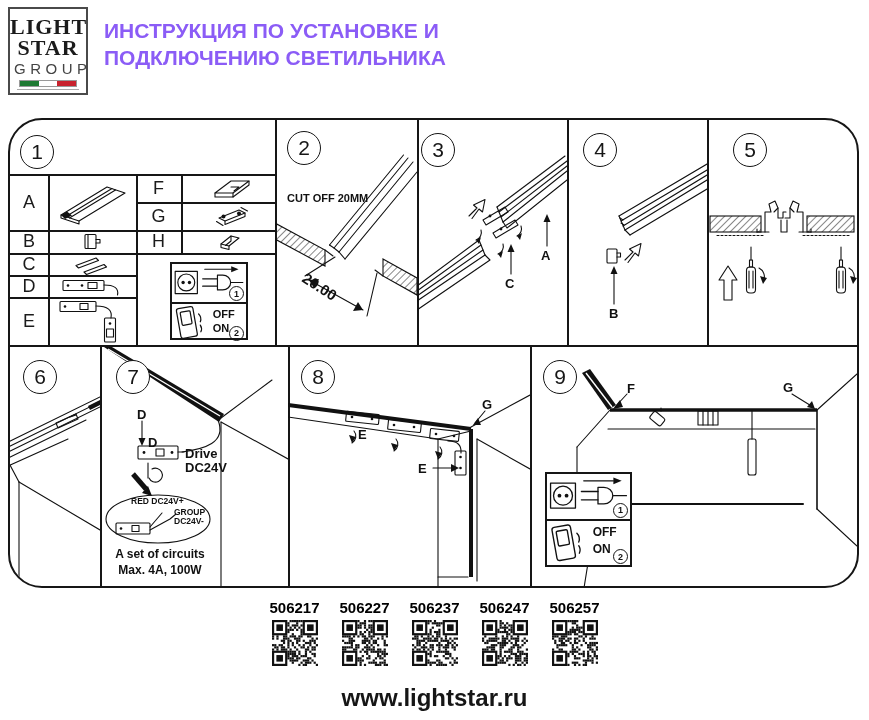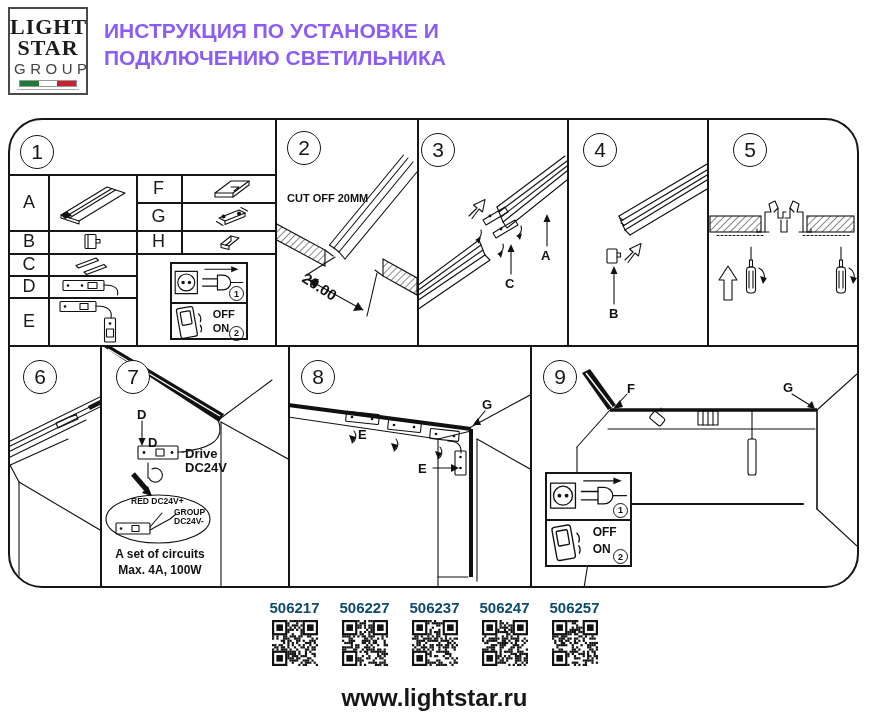--- a/index.html
+++ b/index.html
@@ -41,21 +41,21 @@
             flex-direction:column;z-index:4;}
   .ctrl-cell{position:relative;flex:1;}
   .ctrl-cell.first{border-bottom:2px solid #161616;}
   .circ-num{position:absolute;right:2px;bottom:1px;width:13px;height:13px;border:1.2px solid #161616;
             border-radius:50%;display:flex;align-items:center;justify-content:center;font-size:9px;
             font-weight:700;}
   .onoff{position:absolute;left:55%;top:3px;font-size:11px;font-weight:700;line-height:14px;}
   
   .qr-row{position:absolute;left:0;top:599px;width:869px;display:flex;justify-content:center;}
   .qr-item{width:70px;text-align:center;}
-  .qr-label{font-size:15px;font-weight:700;color:#0c4a6e;margin-bottom:4px;}
+  .qr-label{font-size:15px;font-weight:700;color:#000000;margin-bottom:4px;}
   .qr{display:inline-block;width:46px;height:46px;}
   .site{position:absolute;left:0;top:684px;width:869px;text-align:center;font-size:24px;
         font-weight:700;color:#161616;}
   svg{display:block;}
   .sk{stroke:#111;stroke-width:1.1;fill:none;stroke-linecap:round;stroke-linejoin:round;}
 </style>
 </head>
 <body>
 
 <div class="page">

